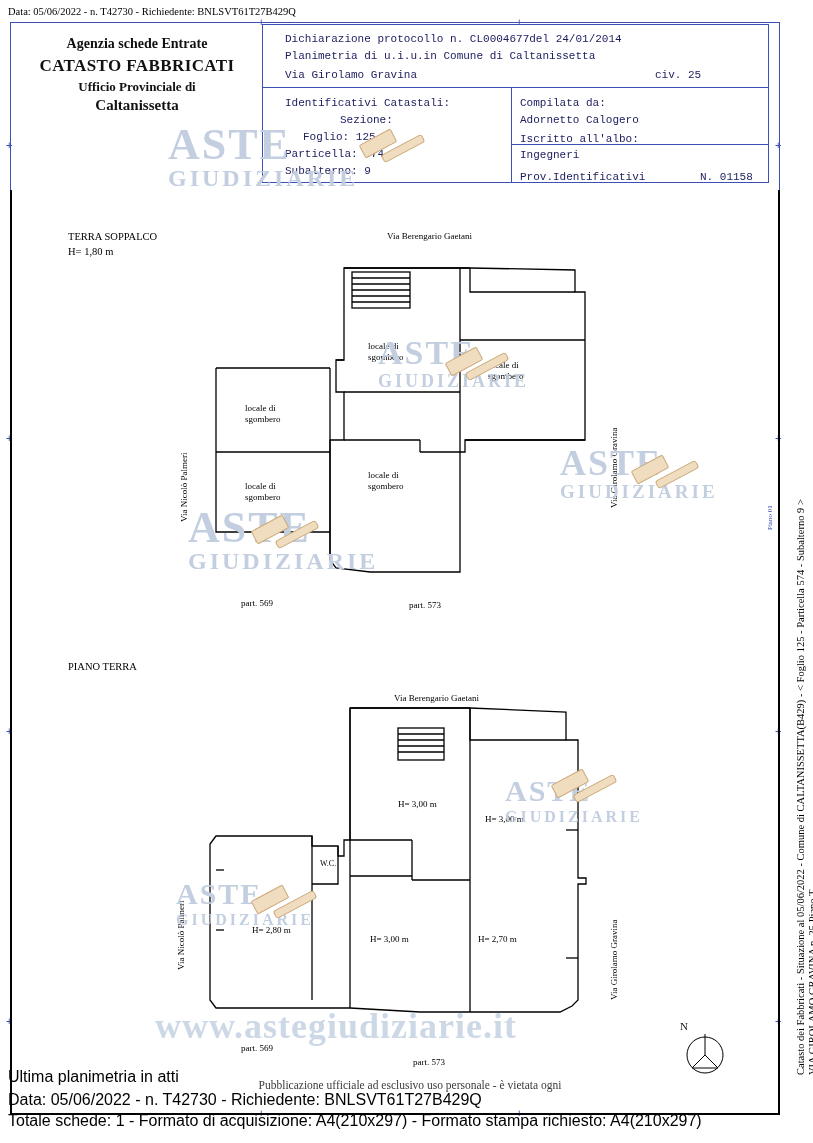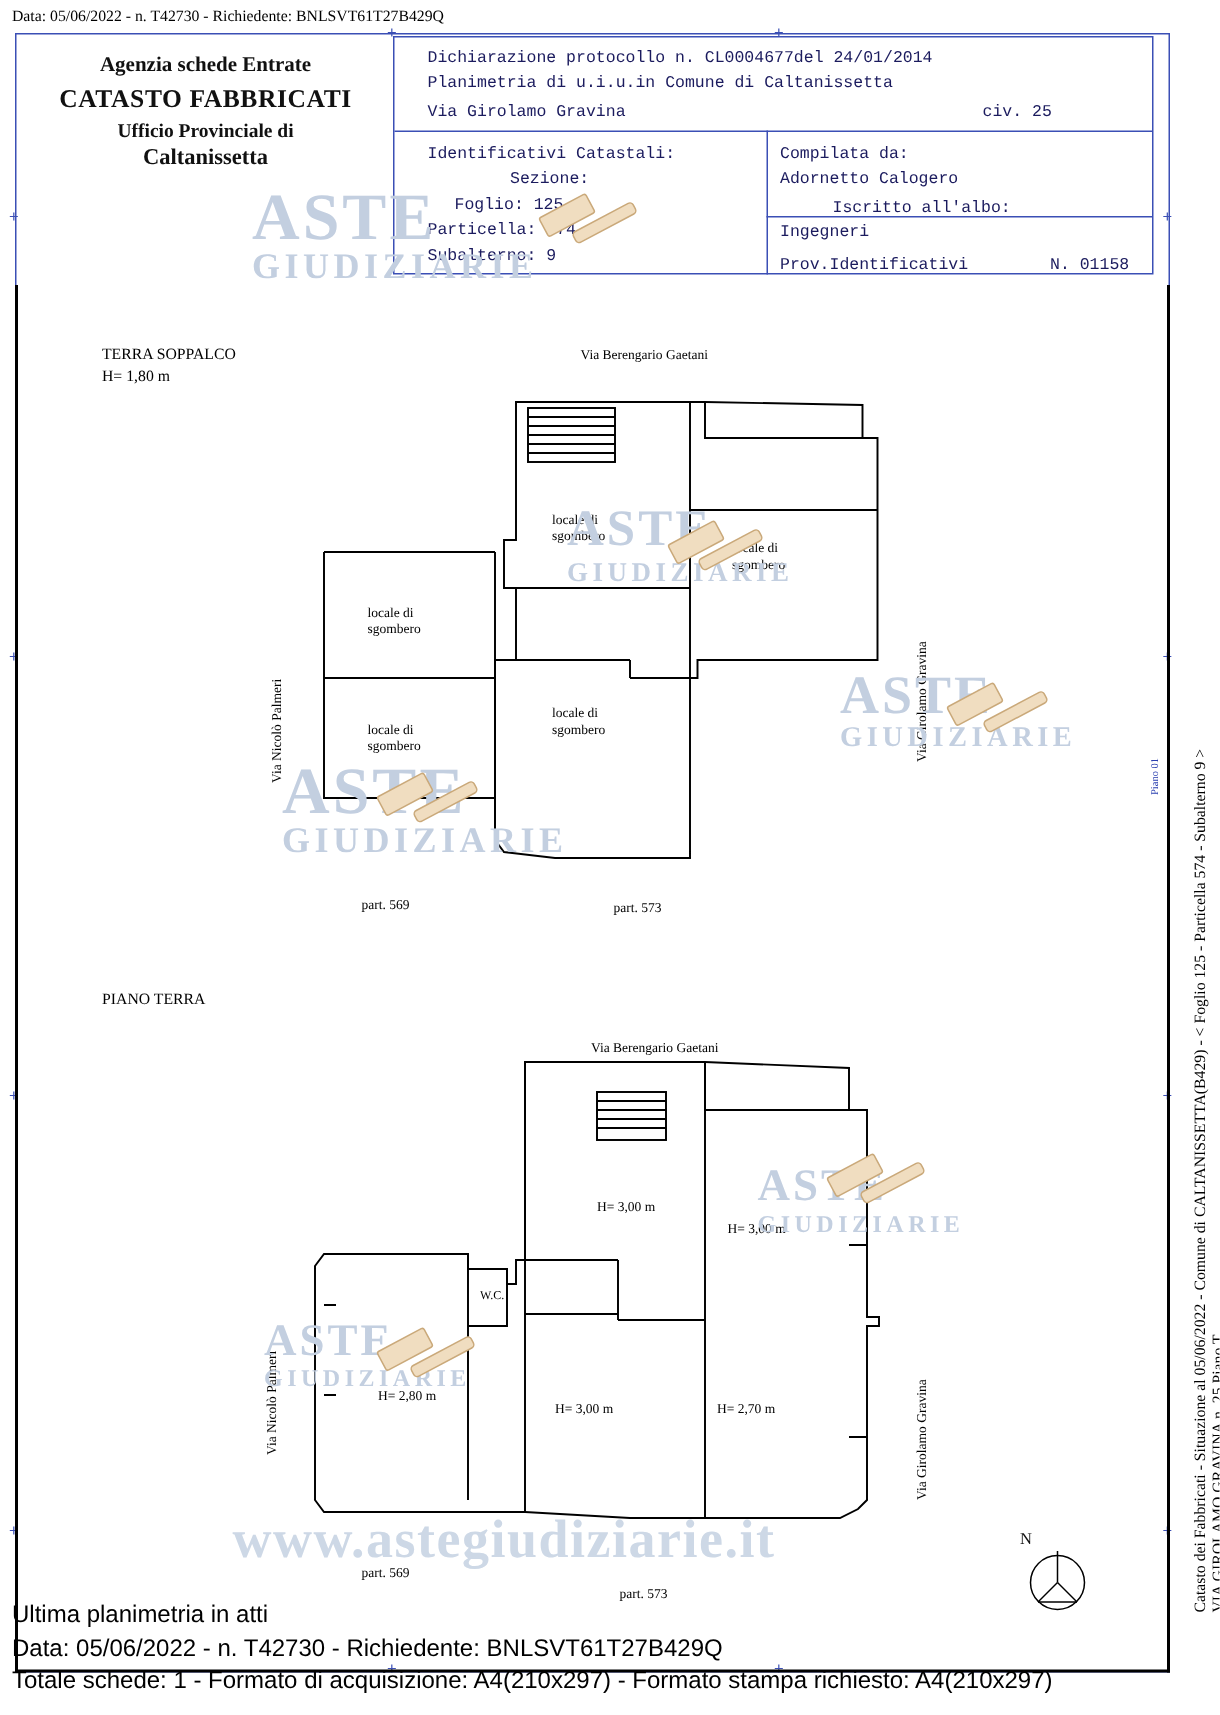--- a/index.html
+++ b/index.html
@@ -175,21 +175,21 @@
     <div class="hsep2"></div>
 
     <div class="line" style="top:72px;">Identificativi Catastali:</div>
     <div class="line" style="top:89px;left:30px;margin-left:47px;">Sezione:</div>
     <div class="line" style="top:106px;left:40px;">Foglio: 125</div>
     <div class="line" style="top:123px;">Particella: 574</div>
     <div class="line" style="top:140px;">Subalterno: 9</div>
 
     <div class="rcol" style="top:72px;">Compilata da:</div>
     <div class="rcol" style="top:89px;">Adornetto Calogero</div>
-    <div class="rcol" style="top:108px;margin-left:35px;">Iscritto all'albo:</div>
+    <div class="rcol" style="top:108px;">Iscritto all'albo:</div>
     <div class="rcol" style="top:124px;">Ingegneri</div>
     <div class="rcol" style="top:146px;">Prov.Identificativi</div>
     <div class="rcol" style="top:146px;left:437px;">N. 01158</div>
   </div>
 
 
   <div class="sheet"></div>
 
   <div class="flabel" style="left:68px;top:231px;">TERRA SOPPALCO</div>
   <div class="flabel" style="left:68px;top:246px;">H= 1,80 m</div>
@@ -344,15 +344,16 @@
       <line x1="33" y1="35" x2="33" y2="14" stroke="#000" stroke-width="1"></line>
       <line x1="20" y1="48" x2="46" y2="48" stroke="#000" stroke-width="1"></line>
     </svg>
   </div>
 
   <div class="bnote" style="left:8px;top:1068px;">Ultima planimetria in atti</div>
   <div class="bnote" style="left:8px;top:1091px;">Data: 05/06/2022 - n. T42730 - Richiedente: BNLSVT61T27B429Q</div>
   <div class="bnote" style="left:8px;top:1112px;">Totale schede: 1 - Formato di acquisizione: A4(210x297) - Formato stampa richiesto: A4(210x297)</div>
 
   <div class="pub">
+    <div>Pubblicazione ufficiale ad esclusivo uso personale - è vietata ogni</div>
   </div>
 
 </div>
 
 </body></html>

